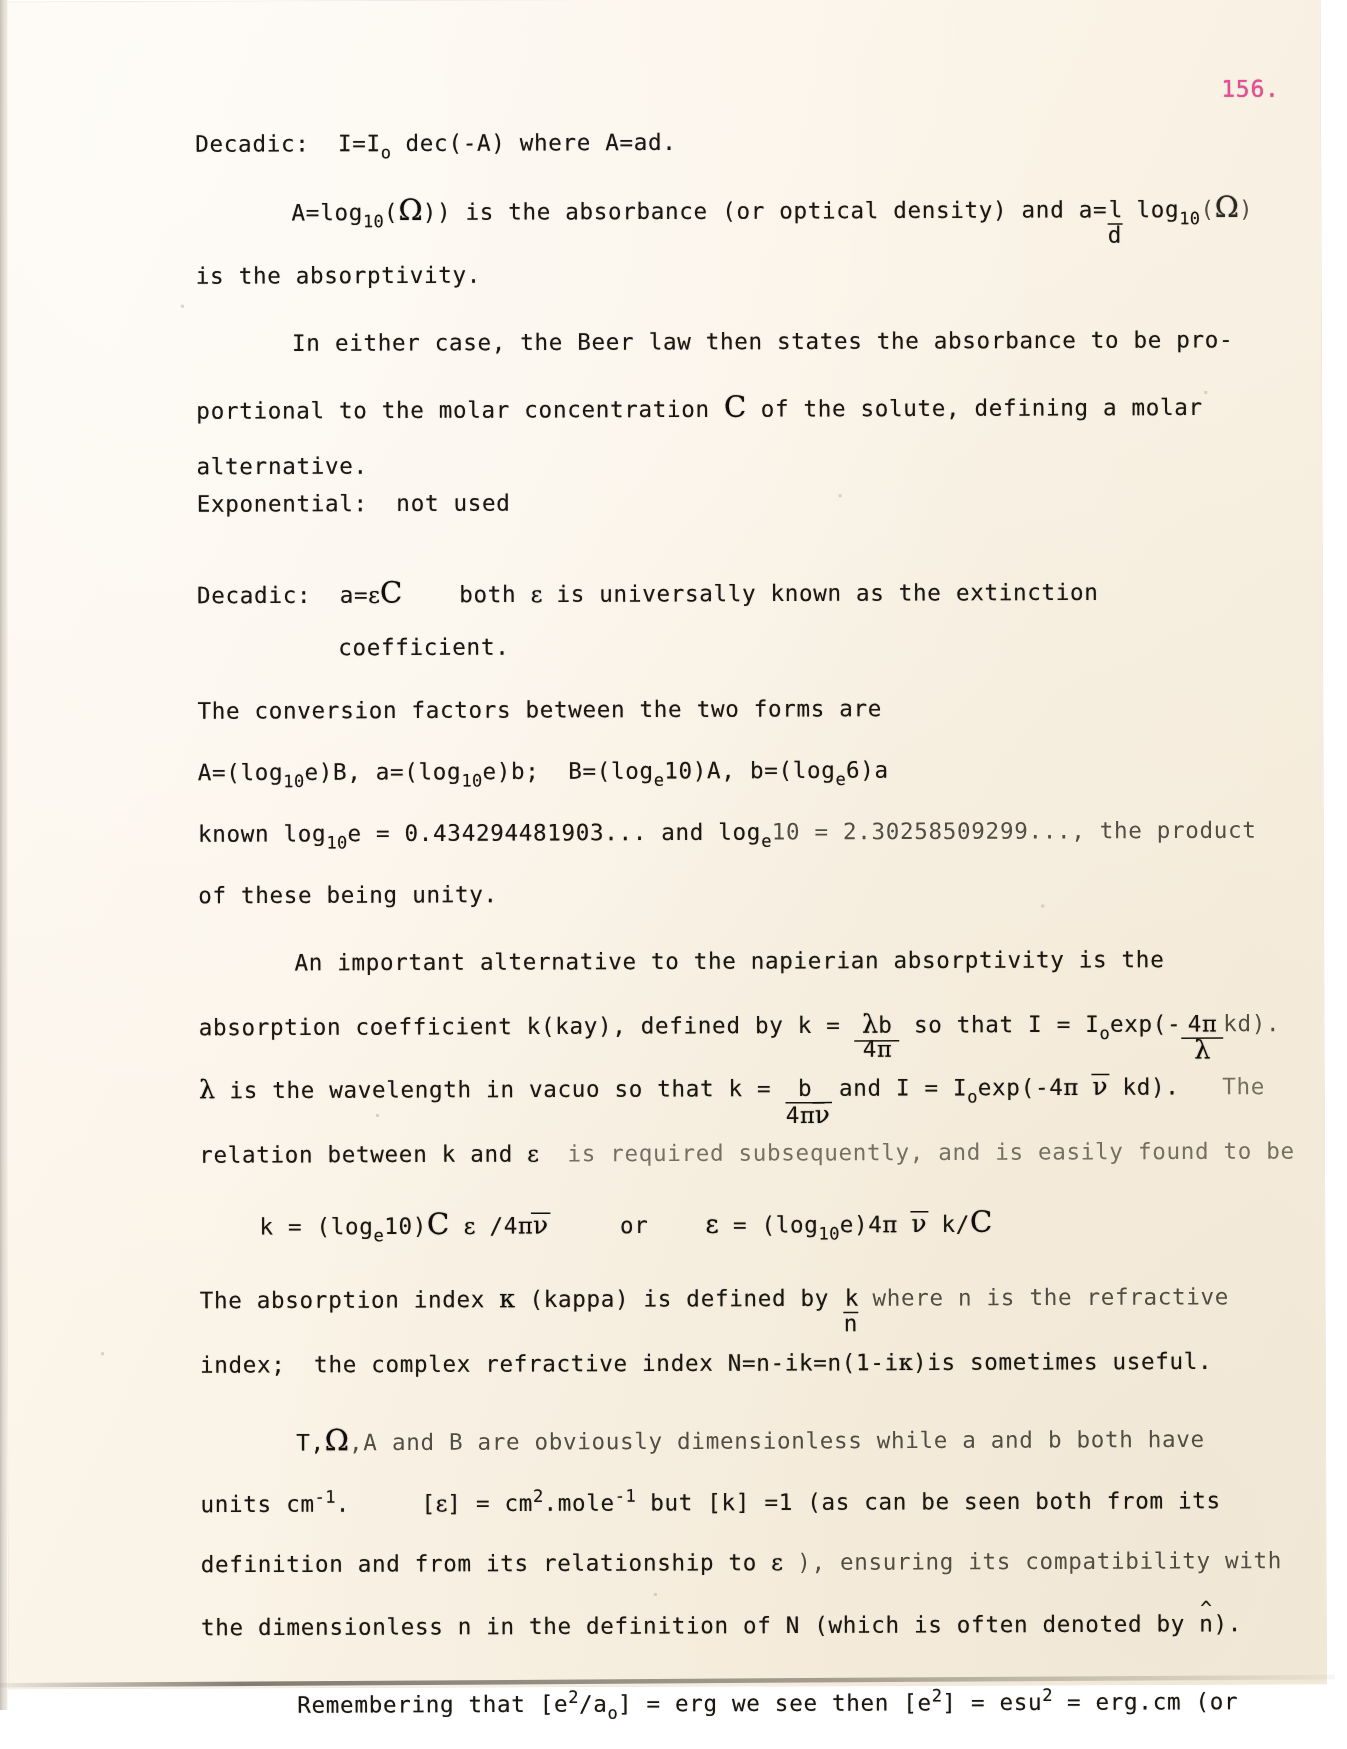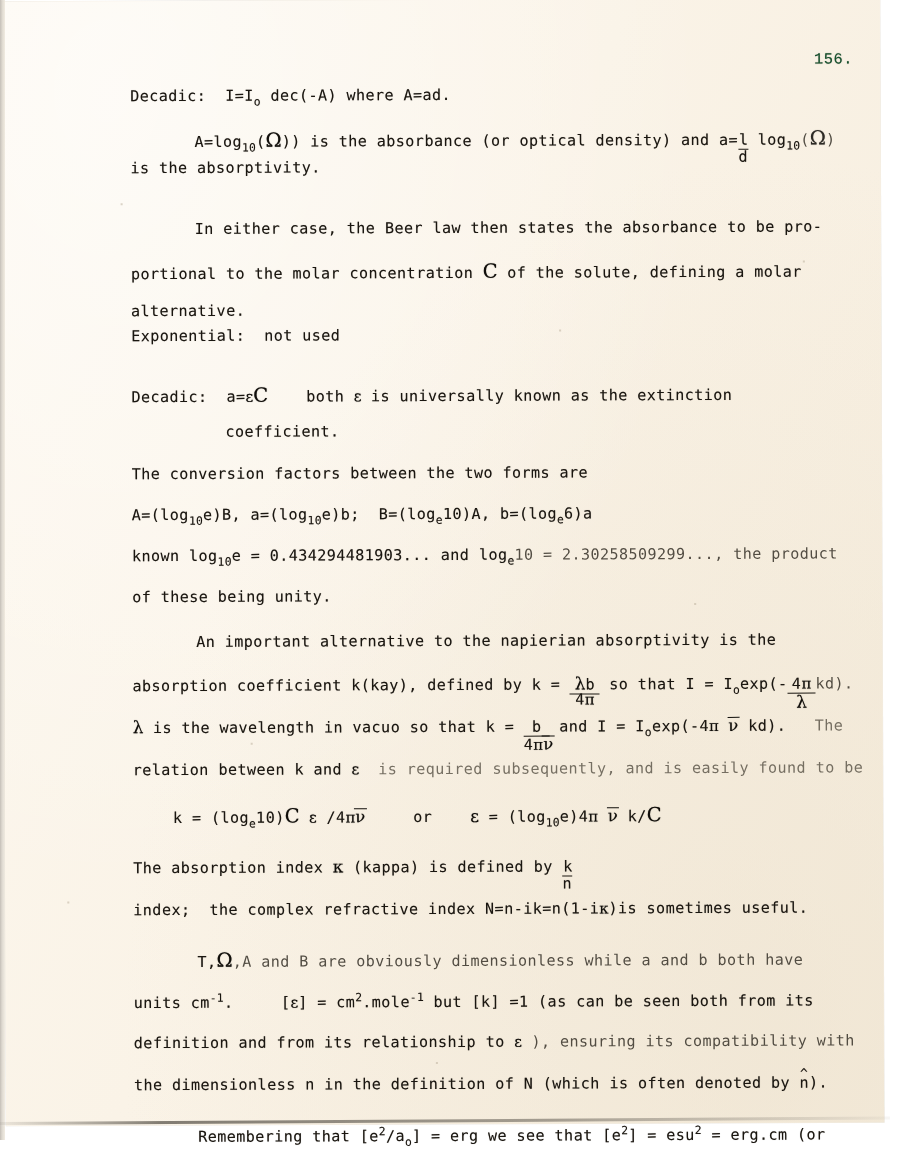--- a/index.html
+++ b/index.html
@@ -74,23 +74,22 @@
     text-shadow: 0 0 .7px rgba(26,22,16,.42);
   }
 
   
   #folio {
     position: absolute;
     left: 812px;
     top: 52px;
     font-size: 15.4px;
     letter-spacing: .5px;
-    color: #14532d;
+    color: #ec4899;
     text-shadow: 0 0 .8px rgba(23,20,15,.5);
-    font-family: Liberation Mono, monospace;
   }
 
   
   .fade-r  { color: #3c372e; text-shadow: none; opacity: .88; }
   .fade-r2 { color: #565044; text-shadow: none; opacity: .8; }
 
   
   .sub  { font-size: 11.4px; vertical-align: -0.42em; letter-spacing: .2px; }
   .sup  { font-size: 11.4px; vertical-align:  0.52em; letter-spacing: .2px; }
 
@@ -182,21 +181,21 @@
     <div class="speck" style="left:246px;top:742px"></div>
     <div class="speck" style="left:690px;top:604px"></div>
     <div class="speck" style="left:62px;top:900px"></div>
     <div class="speck" style="left:430px;top:1062px"></div>
     <div class="speck" style="left:800px;top:262px"></div>
 
     <div class="line" style="left:128px;top:88px"><span>Decadic:  I=I</span><span class="sub">o</span><span> </span><span>dec(-A) where A=ad.</span></div>
 
     <div class="line" style="left:192px;top:130px"><span>A=log</span><span class="sub">10</span><span>(</span><span class="ink ink-lg">Ω</span><span>)</span><span>) is the absorbance (or optical density) and a=</span><span class="frac" style="width:10px"><span class="num">l</span><span class="den">d</span></span><span> </span><span>log</span><span class="sub">10</span><span class="fade-r">(</span><span class="ink ink-lg fade-r">Ω</span><span class="fade-r">)</span></div>
 
-    <div class="line" style="left:128px;top:160px">is the absorptivity.</div>
+    <div class="line" style="left:128px;top:176px">is the absorptivity.</div>
 
     <div class="line" style="left:192px;top:221px">In either case, the Beer law then states the absorbance to be pro-</div>
 
     <div class="line" style="left:128px;top:262px"><span>portional to the molar concentration</span><span> </span><span class="ink ink-lg">C</span><span> </span><span>of the solute, defining a molar</span></div>
 
     <div class="line" style="left:128px;top:303px">alternative.</div>
 
     <div class="line" style="left:128px;top:328px">Exponential:  not used</div>
 
     <div class="line" style="left:128px;top:385px"><span>Decadic:  a=</span><span class="ink ink-sm">ε</span><span class="ink ink-lg">C</span><span>    </span><span>both</span><span> </span><span class="ink ink-sm">ε</span><span> </span><span>is universally known as the extinction</span></div>
@@ -214,28 +213,28 @@
     <div class="line" style="left:192px;top:634px">An important alternative to the napierian absorptivity is the</div>
 
     <div class="line" style="left:128px;top:676px"><span>absorption coefficient k(kay), defined by k =</span><span> </span><span class="frac" style="width:30px"><span class="num"><span class="ink">λ</span>b</span><span class="den">4<span class="ink ink-sm">π</span></span></span><span> </span><span>so that I = I</span><span class="sub">o</span><span>exp(-</span><span class="frac" style="width:28px"><span class="num">4<span class="ink ink-sm">π</span></span><span class="den"><span class="ink">λ</span></span></span><span class="fade-r">kd).</span></div>
 
     <div class="line" style="left:128px;top:718px"><span class="ink">λ</span><span> </span><span>is the wavelength in vacuo so that k =</span><span> </span><span class="frac" style="width:26px"><span class="num">b</span><span class="den">4<span class="ink ink-sm">π</span><span class="nubar">ν</span></span></span><span> </span><span>and I = I</span><span class="sub">o</span><span>exp(-4</span><span class="ink ink-sm">π</span><span> </span><span class="nubar">ν</span><span> </span><span>kd).</span><span>   </span><span class="fade-r2">The</span></div>
 
     <div class="line" style="left:128px;top:762px"><span>relation between k and</span><span> </span><span class="ink ink-sm">ε</span><span>  </span><span class="fade-r2">is required subsequently, and is easily found to be</span></div>
 
     <div class="line" style="left:168px;top:806px"><span>k = (log</span><span class="sub">e</span><span>10)</span><span class="ink ink-lg">C</span><span> </span><span class="ink ink-sm">ε</span><span> </span><span>/4</span><span class="ink ink-sm">π</span><span class="nubar">ν</span><span>     </span><span>or</span><span>    </span><span class="ink">ε</span><span> </span><span>= (log</span><span class="sub">10</span><span>e)4</span><span class="ink ink-sm">π</span><span> </span><span class="nubar">ν</span><span> </span><span>k/</span><span class="ink ink-lg">C</span></div>
 
-    <div class="line" style="left:128px;top:858px"><span>The absorption index</span><span> </span><span class="ink">κ</span><span> </span><span>(kappa) is defined by</span><span> </span><span class="frac" style="width:10px"><span class="num">k</span><span class="den">n</span></span><span> </span></div>
+    <div class="line" style="left:128px;top:858px"><span>The absorption index</span><span> </span><span class="ink">κ</span><span> </span><span>(kappa) is defined by</span><span> </span><span class="frac" style="width:10px"><span class="num">k</span><span class="den">n</span></span><span> </span><span class="fade-r">where n is the refractive</span></div>
 
     <div class="line" style="left:128px;top:902px"><span>index;  the complex refractive index N=n-ik=n(1-i</span><span class="ink ink-sm">κ</span><span>)is sometimes useful.</span></div>
 
     <div class="line" style="left:192px;top:950px"><span>T,</span><span class="ink ink-lg">Ω</span><span class="fade-r">,A and B are obviously dimensionless while a and b both have</span></div>
 
     <div class="line" style="left:128px;top:992px"><span>units cm</span><span class="sup">-1</span><span>.     </span><span>[</span><span class="ink ink-sm">ε</span><span>] = cm</span><span class="sup">2</span><span>.mole</span><span class="sup">-1</span><span> </span><span>but [k] =1 (as can be seen both from its</span></div>
 
     <div class="line" style="left:128px;top:1035px"><span>definition and from its relationship to</span><span> </span><span class="ink ink-sm">ε</span><span> </span><span class="fade-r">), ensuring its compatibility with</span></div>
 
     <div class="line" style="left:128px;top:1077px"><span>the dimensionless n in the definition of N (which is often denoted by</span><span> </span><span class="nhat">n</span><span>).</span></div>
 
-    <div class="line" style="left:192px;top:1126px"><span>Remembering that [e</span><span class="sup">2</span><span>/a</span><span class="sub">o</span><span>] = erg we see that [e</span><span class="sup">2</span><span>] = esu</span><span class="sup">2</span><span> </span><span>= erg.cm (or</span></div>
+    <div class="line" style="left:192px;top:1126px"><span>Remembering that [e</span><span class="sup">2</span><span>/a</span><span class="sub">o</span><span>] = erg we see then [e</span><span class="sup">2</span><span>] = esu</span><span class="sup">2</span><span> </span><span>= erg.cm (or</span></div>
 
   </div>
 </div>
 
 </body></html>

